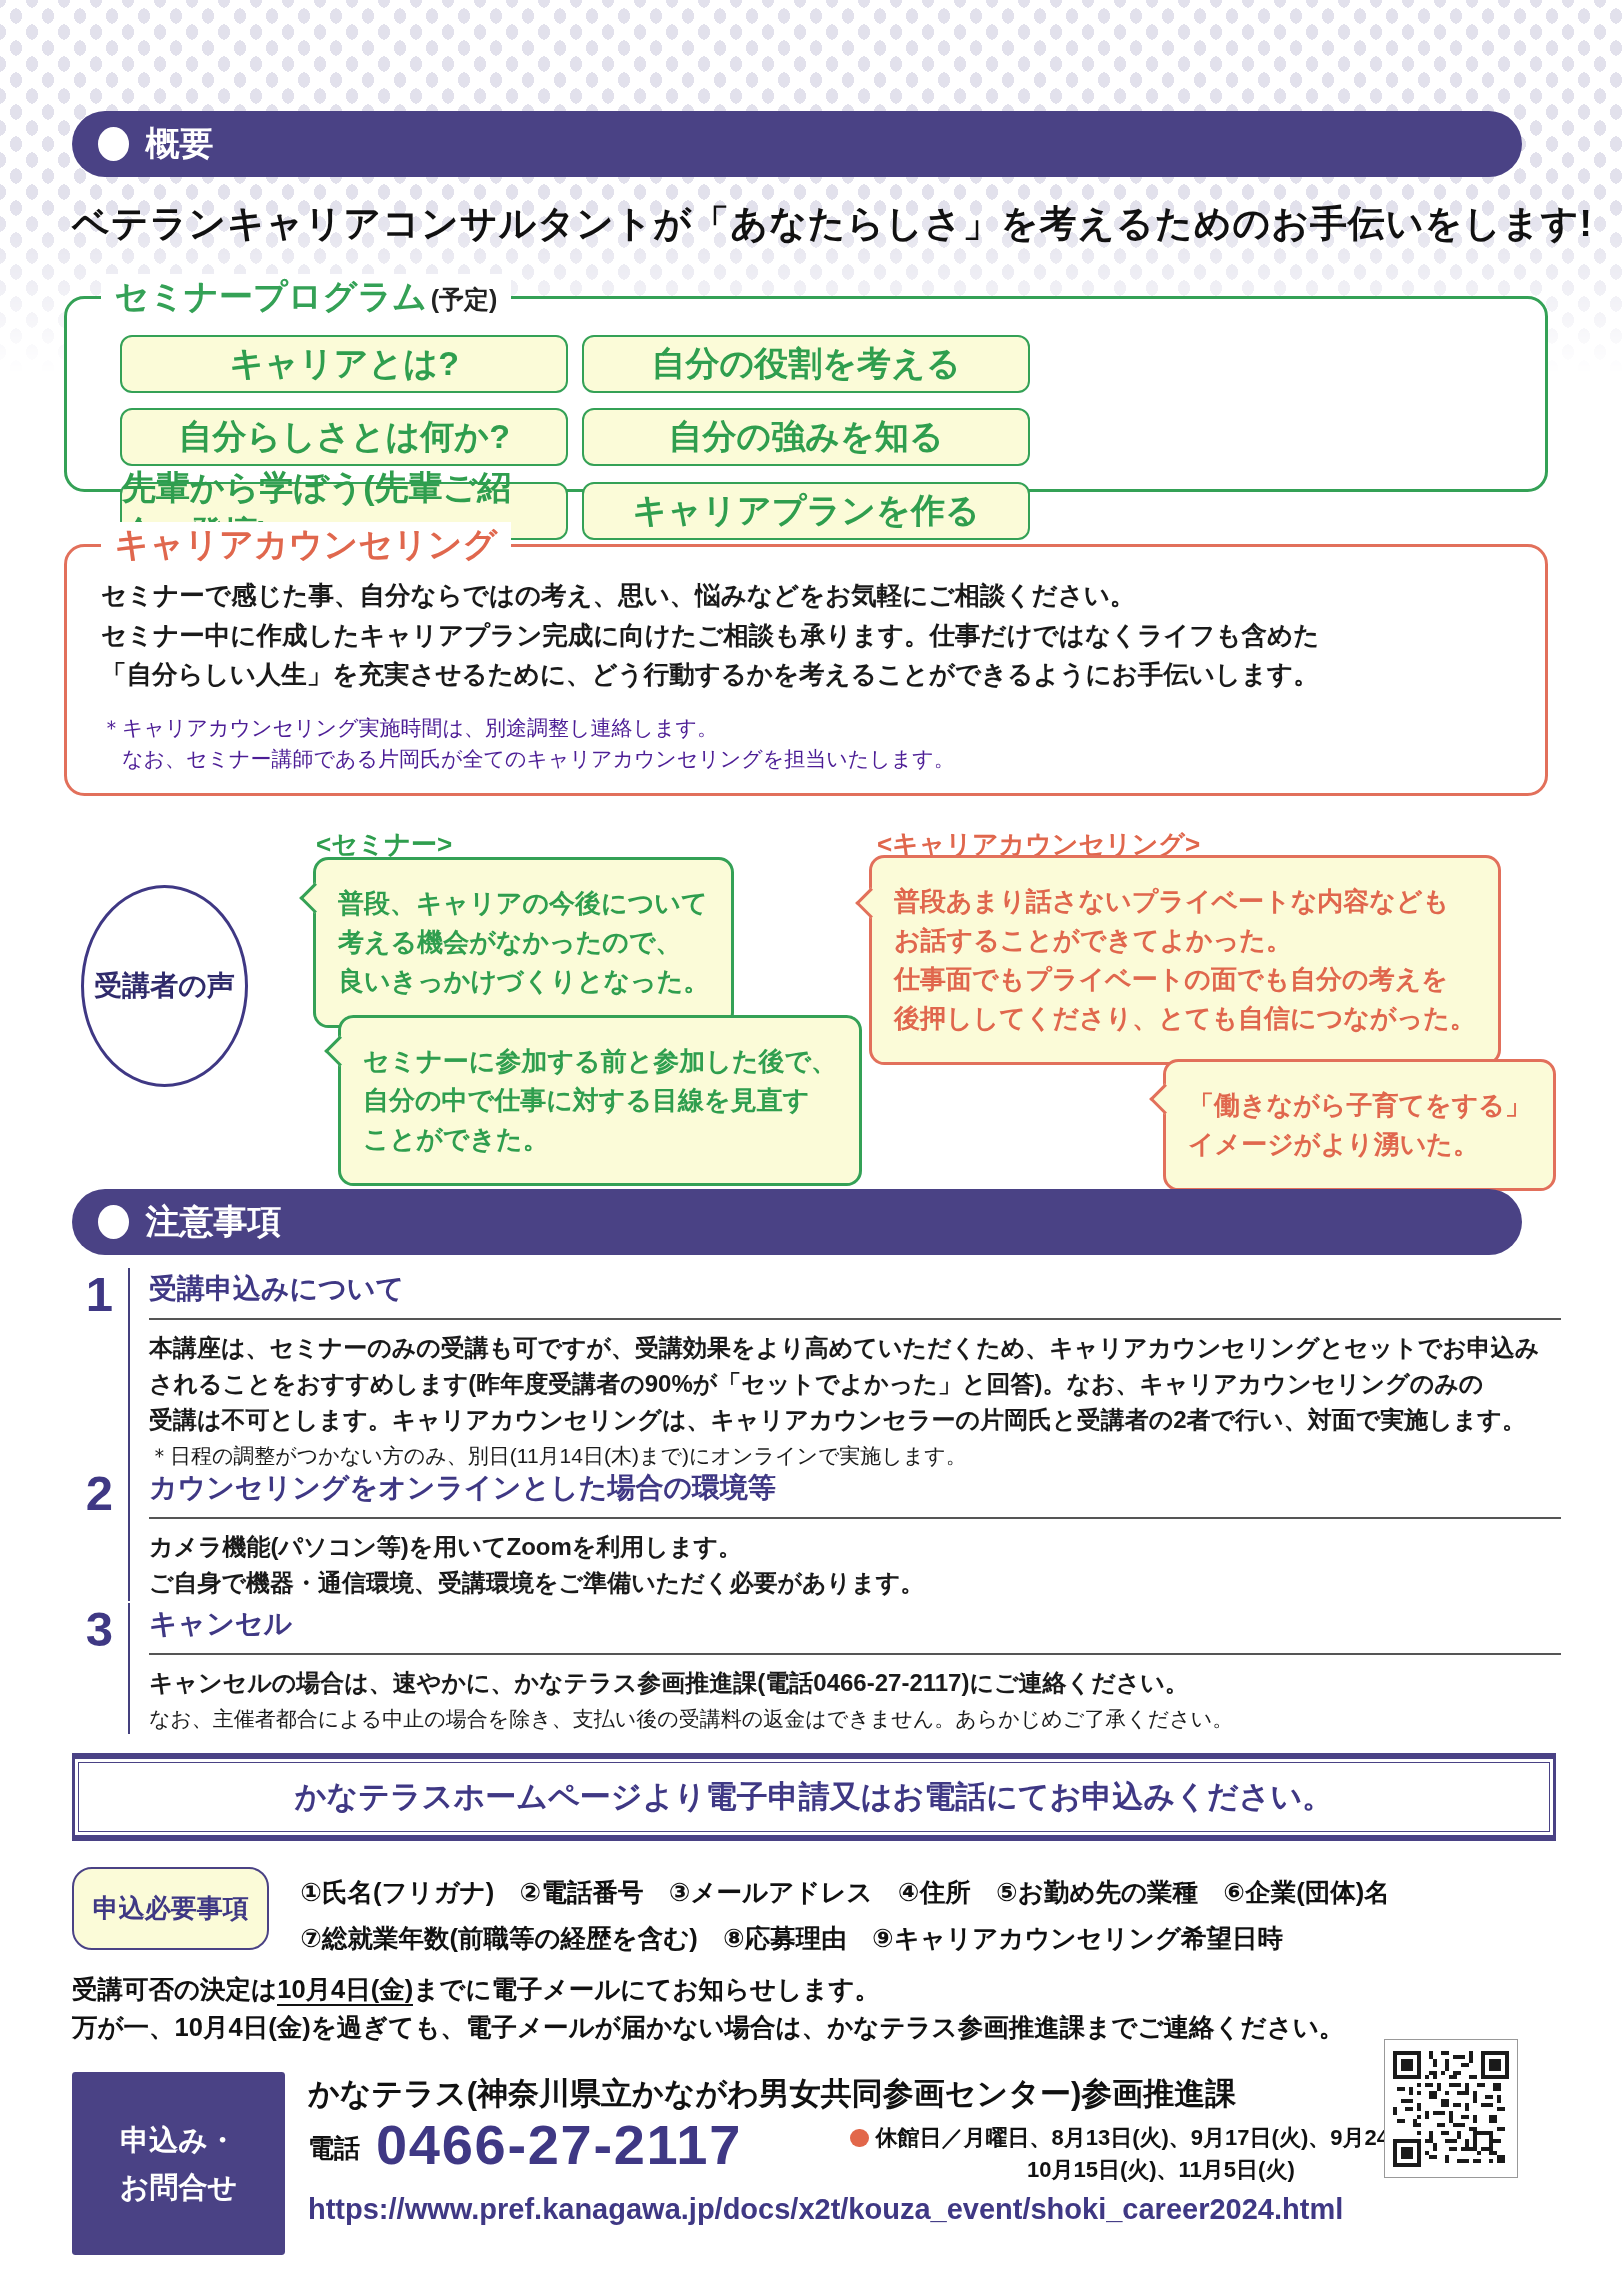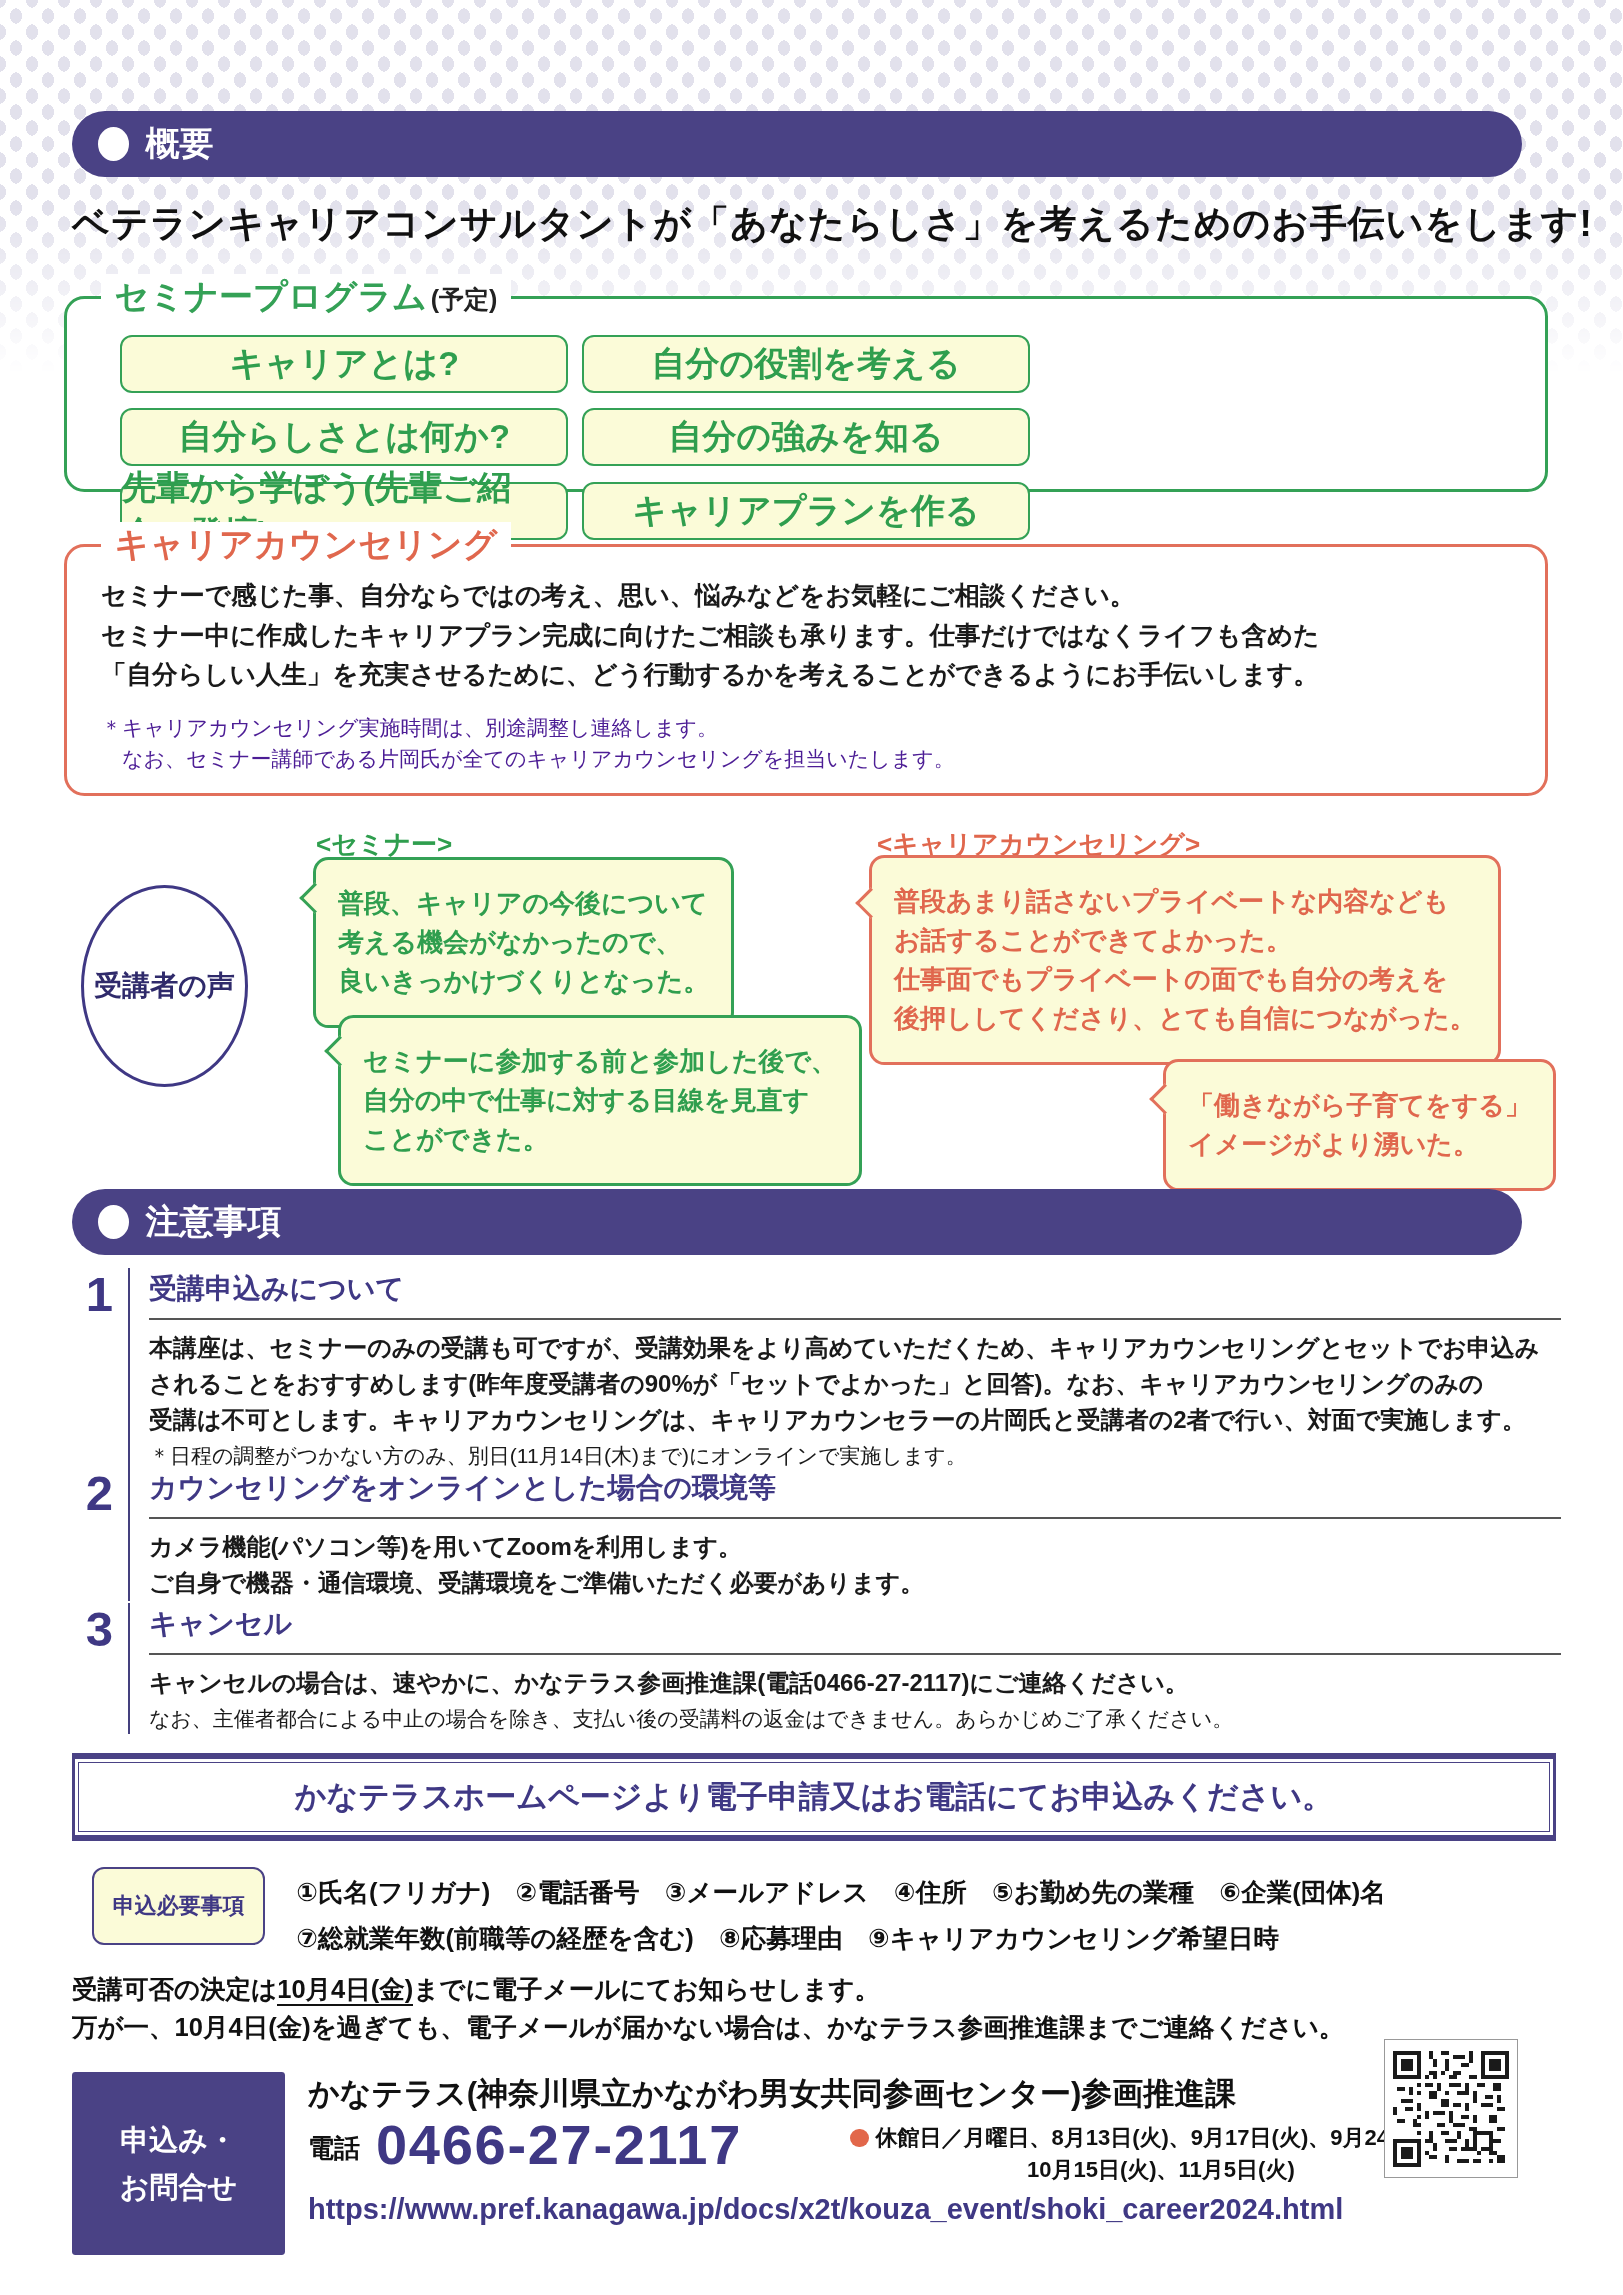--- a/index.html
+++ b/index.html
@@ -93,22 +93,22 @@
     border:3.4px solid #4a4285; border-top-width:6px; border-bottom-width:6px; padding:3.4px;
   }
   .apply-inner {
     border:1.7px solid #4a4285; padding:12.8px 8.5px; text-align:center;
     font-size:31px; font-weight:800; color:#3f3884;
   }
 
   
   .req { position:absolute; left:72px; top:1867px; display:flex; gap:31px; align-items:flex-start; }
   .req-label {
-    background:#fbfbd8; border:2.6px solid #4a4285; border-radius:12px;
-    padding:22px 18.7px; font-size:22px; font-weight:800; color:#3f3884; white-space:nowrap;margin-left:20px;
+    background:#fbfbd8; border:2.6px solid #4a4285; border-radius:20px;
+    padding:22px 18.7px; font-size:26px; font-weight:800; color:#3f3884; white-space:nowrap;
   }
   .req-list { font-size:25.5px; line-height:1.8; color:#111; white-space:pre-line; padding-top:3.4px; font-weight:600; }
 
   .result-line { position:absolute; left:72px; font-size:25.5px; color:#111; font-weight:600; }
   #result-1 { top:1972px; }
   #result-2 { top:2010px; }
   .u-date { font-weight:800; border-bottom:2.6px solid #111; padding-bottom:0.9px; }
 
   
   .footer-label {

